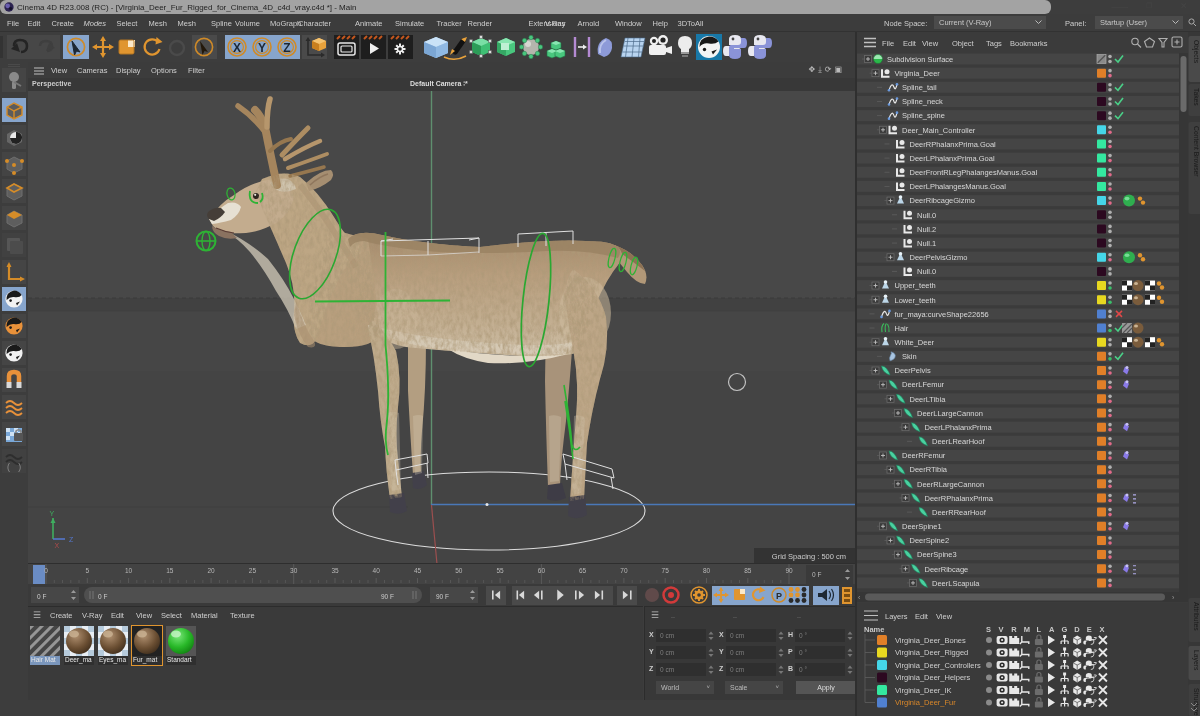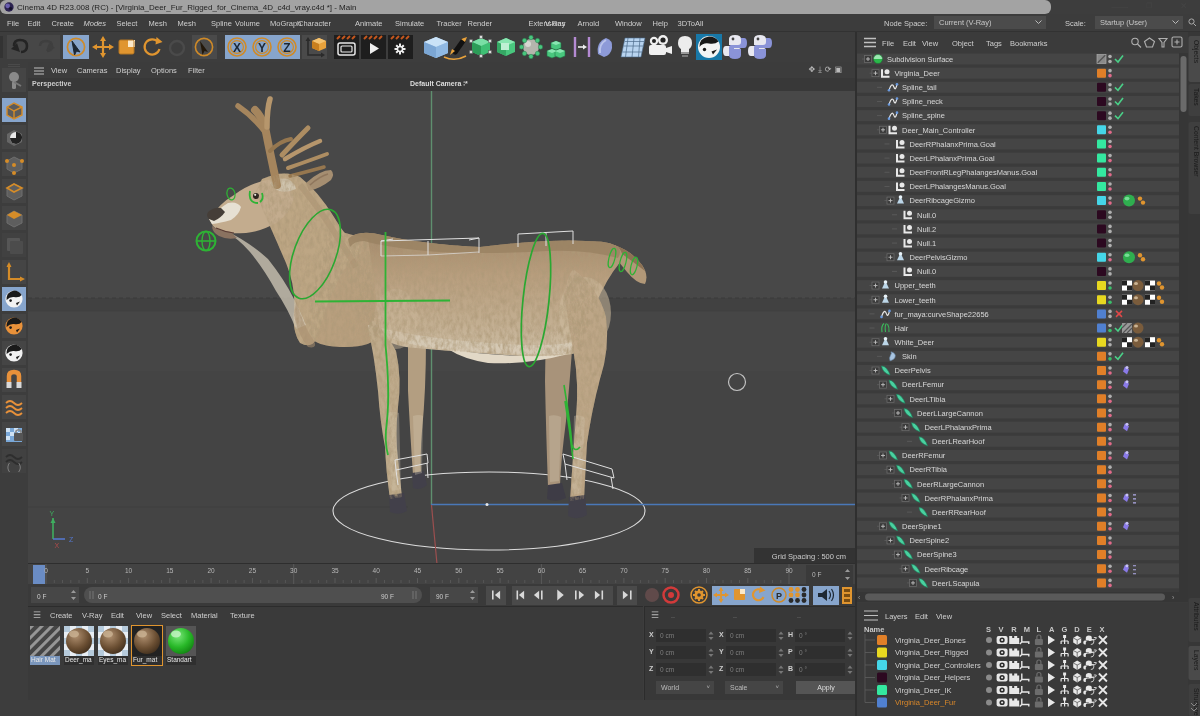--- a/index.html
+++ b/index.html
@@ -39,21 +39,21 @@
   <span class="abs" style="left:502.5px;top:5px;margin-left:26px;">Extensions</span>
   <span class="abs" style="left:545px;top:5px;">V-Ray</span>
   <span class="abs" style="left:577.5px;top:5px;">Arnold</span>
   <span class="abs" style="left:615px;top:5px;">Window</span>
   <span class="abs" style="left:652.5px;top:5px;">Help</span>
   <span class="abs" style="left:677.5px;top:5px;">3DToAll</span>
   <span class="abs" style="left:884px;top:5px;">Node Space:</span>
   <div class="abs" style="left:934px;top:2px;width:112px;height:13px;background:#4b4b4b;color:#c8c8c8;padding:2px 5px;">Current (V-Ray)<svg class="abs" style="right:4px;top:4px" width="7" height="5">
           <path d="M0.5 0.5 L3.5 3.5 L6.5 0.5" stroke="#bbb" fill="none"></path>
         </svg></div>
-  <span class="abs" style="left:1065px;top:5px;">Scale:</span>
+  <span class="abs" style="left:1065px;top:5px;">Panel:</span>
   <div class="abs" style="left:1095px;top:2px;width:88px;height:13px;background:#4b4b4b;color:#c8c8c8;padding:2px 5px;">Startup (User)<svg class="abs" style="right:4px;top:4px" width="7" height="5">
           <path d="M0.5 0.5 L3.5 3.5 L6.5 0.5" stroke="#bbb" fill="none"></path>
         </svg></div>
   <svg class="abs" style="left:1188px;top:4px" width="9" height="9">
         <circle cx="3.5" cy="3.5" r="2.6" stroke="#aaa" fill="none"></circle>
         <path d="M5.5 5.5 L8 8" stroke="#aaa"></path>
       </svg>
 </div>
 
 <div class="abs" id="toolbar" style="left:0;top:32px;width:1200px;height:30px;background:#3d3d3d;">

